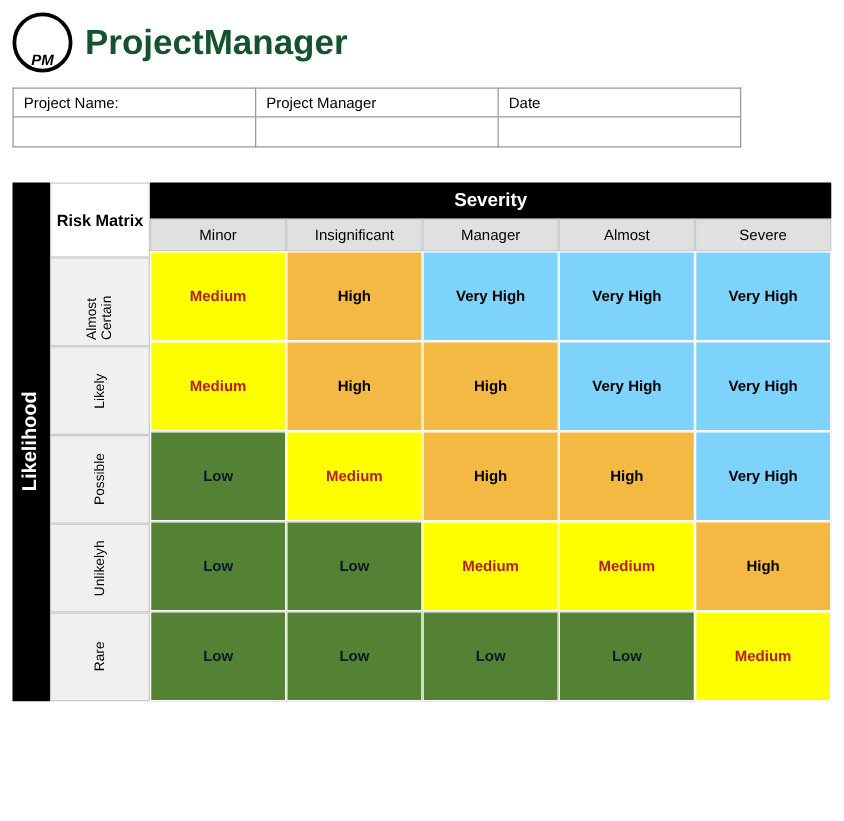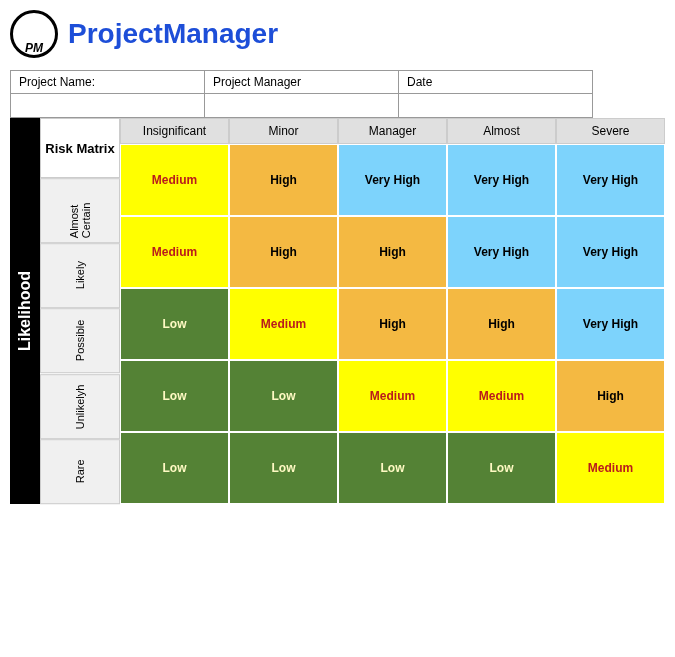--- a/index.html
+++ b/index.html
@@ -27,27 +27,27 @@
       justify-content: center;
       font-weight: bold;
       font-size: 12px;
       margin-right: 10px;
       flex-shrink: 0;
       font-style: italic;
     }
     .app-title {
       font-size: 28px;
       font-weight: bold;
-      color: #1d4ed8;
+      color: #14532d;
     }
 
     
     .project-info {
       border-collapse: collapse;
-      margin-bottom: 0;
+      margin-bottom: 28px;
     }
     .project-info td {
       border: 1px solid #999;
       padding: 4px 8px;
       font-size: 12px;
       min-width: 90px;
     }
     .project-info td:first-child {
       font-weight: normal;
     }
@@ -151,21 +151,21 @@
       flex: 1;
       display: flex;
       align-items: center;
       justify-content: center;
       font-size: 12px;
       font-weight: bold;
       border: 1px solid #fff;
       min-height: 72px;
     }
 
-    .cell-low { background: #548235; color: #fef9c3; text-align: right; }
+    .cell-low { background: #548235; color: #0f172a; text-align: right; }
     .cell-medium { background: #ffff00; color: #b91c1c; }
     .cell-high { background: #f4b942; color: #000; }
     .cell-very-high { background: #7dd3fc; color: #000; }
 
     
     .cell-high-orange { background: #f4b942; color: #000; }
 
   </style>
 </head>
 <body>
@@ -201,23 +201,24 @@
     <div class="row-labels" id="row-labels-container">
         <div class="row-label-cell">Almost Certain</div>
         <div class="row-label-cell">Likely</div>
         <div class="row-label-cell">Possible</div>
         <div class="row-label-cell">Unlikelyh</div>
         <div class="row-label-cell">Rare</div>
       </div>
   </div>
 
   <div class="grid-panel">
+    <div class="severity-header">Severity</div>
     <div class="col-headers" id="col-headers-container">
+        <div class="col-header">Minor</div>
         <div class="col-header">Insignificant</div>
-        <div class="col-header">Minor</div>
         <div class="col-header">Manager</div>
         <div class="col-header">Almost</div>
         <div class="col-header">Severe</div>
       </div>
     <div class="grid-rows" id="grid-rows-container">
         <div class="grid-row">
           <div class="grid-cell cell-medium">Medium</div>
           <div class="grid-cell cell-high">High</div>
           <div class="grid-cell cell-very-high">Very High</div>
           <div class="grid-cell cell-very-high">Very High</div>

